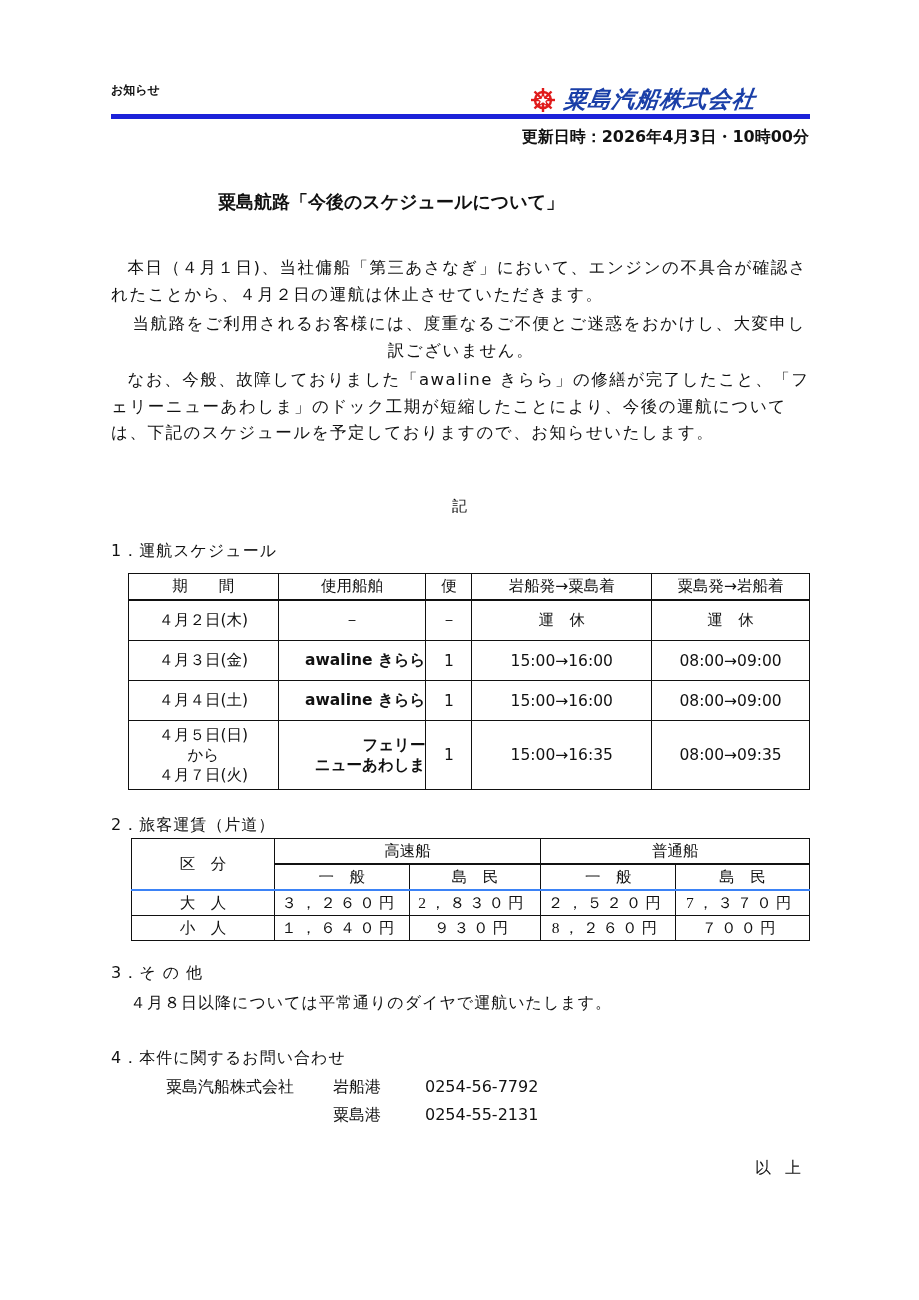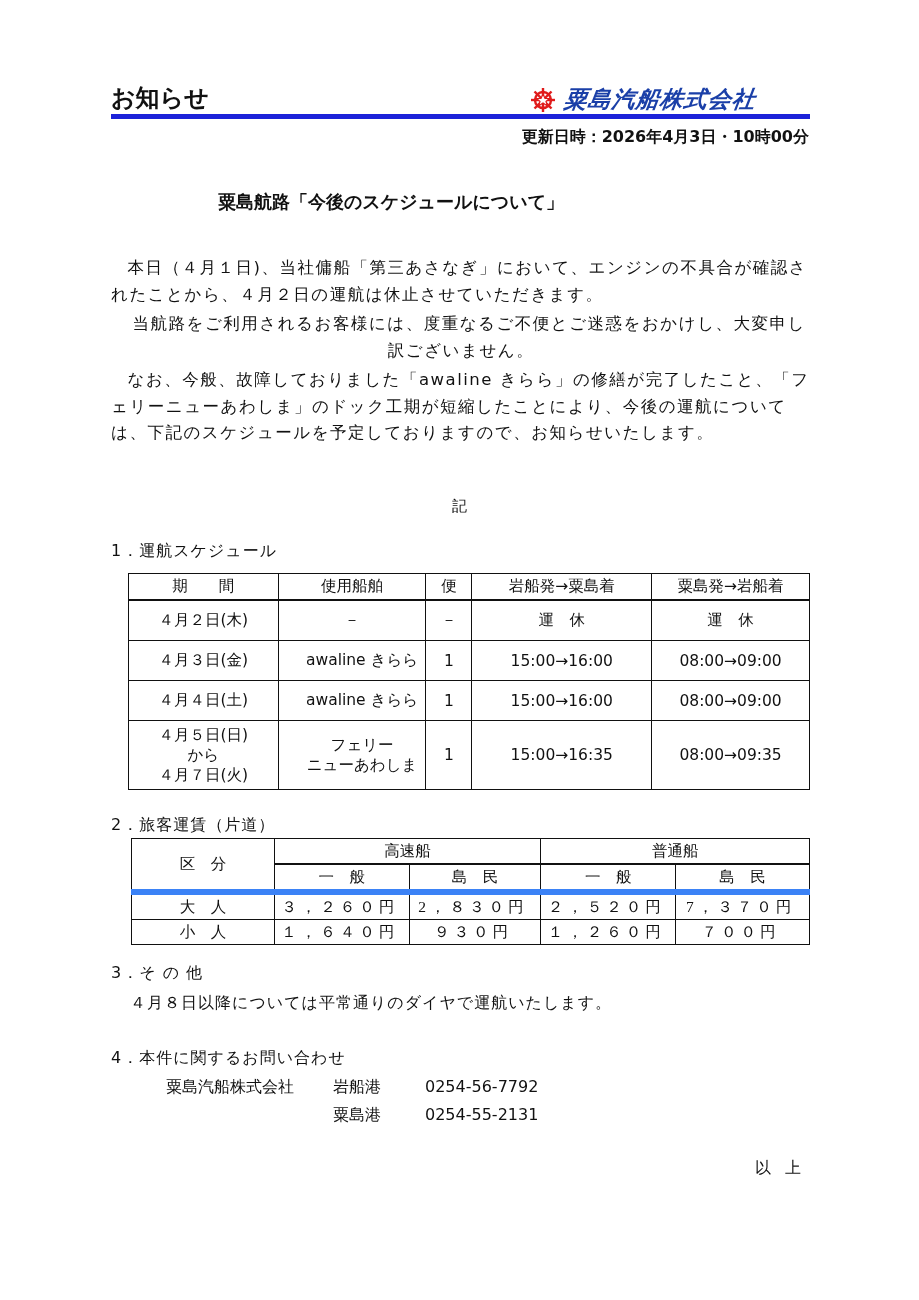--- a/index.html
+++ b/index.html
@@ -1,45 +1,45 @@
 <!DOCTYPE html>
 <html><head>
 <meta charset="utf-8">
 <style>
   html, body { margin:0; padding:0; background:#ffffff; }
   body { width:919px; height:1300px; position:relative; overflow:hidden;
          font-family:"DejaVu Sans", "Liberation Sans", sans-serif; color:#111; }
   .abs { position:absolute; }
-  .notice { left:111px; top:82px; font-size:24px; font-weight:bold; letter-spacing:0px; }
+  .notice { left:111px; top:82px; font-size:12px; font-weight:bold; letter-spacing:0px; }
   .logo { left:530px; top:84px; display:flex; align-items:center; }
   .logo-icon { width:26px; height:26px; margin-right:8px; }
   .logo-text { font-size:23px; font-weight:bold; font-style:italic; color:#1a3fa8; letter-spacing:1px; transform:skewX(-8deg); }
   .rule { left:111px; top:114px; width:699px; height:5px; background:#1c22d9; }
   .updated { right:110px; top:127px; font-size:16px; font-weight:bold; }
   .title { left:0; width:782px; top:190px; text-align:center; font-size:18px; font-weight:bold; }
   .para { left:111px; width:700px; font-size:16.5px; line-height:26.6px; letter-spacing:1.5px; }
   .p1 { top:255px; }
   .p2 { top:311px;text-align:center; }
   .p3 { top:367px; }
   .indent { text-indent:1em; }
   .ki { left:0; width:919px; top:497px; text-align:center; font-size:15px; }
   .sec { left:111px; font-size:16px; letter-spacing:1px; }
   table { border-collapse:collapse; font-size:15.5px; }
   td, th { border:1px solid #111; text-align:center; font-weight:normal; padding:0; }
   .sched { left:128px; top:573px; width:682px; }
   .sched thead th { height:25px; }
   .sched tbody td { height:39px; }
   .sched tbody tr.tall td { height:68px; line-height:20px; }
   .sched tbody tr:first-child td { border-top:2px solid #111; }
-  .sched .ship-left { text-align:center; padding-left:20px; }
+  .sched .ship-left { text-align:right; padding-left:20px;font-weight:bold; }
   .fare { left:131px; top:838px; width:679px; }
   .fare td { height:24px; }
   .fare td.num { text-align:center; padding-right:4px; letter-spacing:4px;font-family:Liberation Serif, serif; }
   .fare tr.h2 td { border-top:2px solid #111; }
-  .fare tr.r1 td { border-top:6px solid #3b82f6; }
+  .fare tr.r1 td { border-top:2px solid #3b82f6; }
   .body16 { font-size:16px; letter-spacing:1px; }
   .contact { font-size:16px; }
   .end { left:755px; top:1158px; font-size:16px; letter-spacing:14px; }
 </style>
 </head>
 <body>
 
 <div class="abs notice">お知らせ</div>
 <div class="abs logo">
   <svg class="logo-icon" viewBox="0 0 26 26">
@@ -147,21 +147,21 @@
     <td>大　人</td>
     <td class="num">３，２６０円</td>
     <td class="num">2，８３０円</td>
     <td class="num">２，５２０円</td>
     <td class="num">7，３７０円</td>
   </tr>
   <tr>
     <td>小　人</td>
     <td class="num">１，６４０円</td>
     <td class="num">９３０円</td>
-    <td class="num">１，２６０円</td>
+    <td class="num">8，２６０円</td>
     <td class="num">７００円</td>
   </tr>
 </tbody>
   </table>
 
 <div class="abs sec" style="top:963px;">3．そ の 他</div>
 <div class="abs body16" style="left:130px; top:993px;">４月８日以降については平常通りのダイヤで運航いたします。</div>
 
 <div class="abs sec" style="top:1048px;">4．本件に関するお問い合わせ</div>
 <div class="abs contact" style="left:166px; top:1077px;">粟島汽船株式会社</div>

